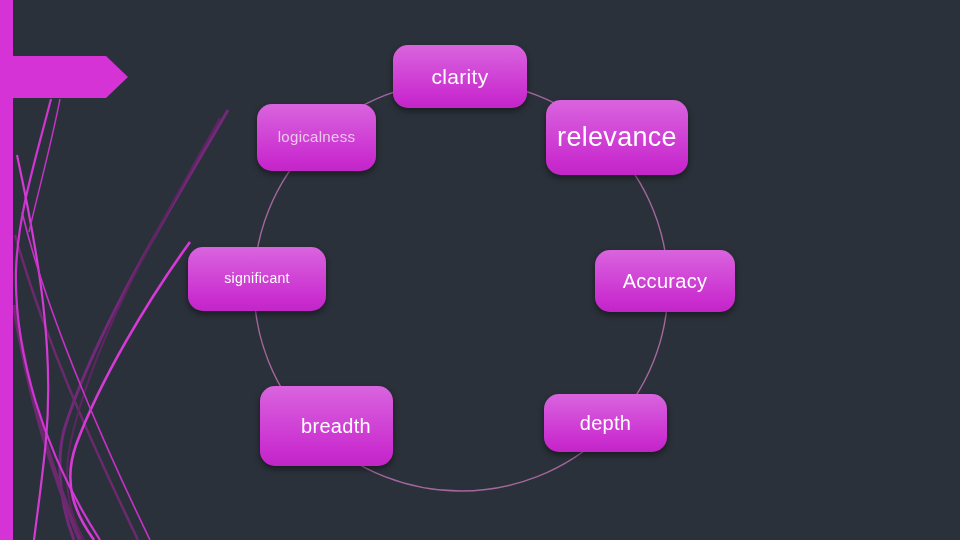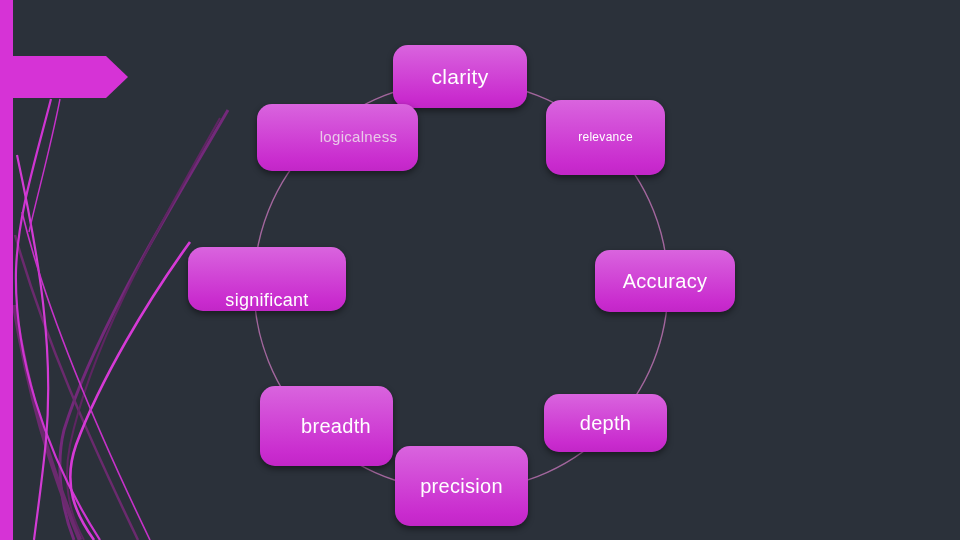--- a/index.html
+++ b/index.html
@@ -36,23 +36,23 @@
     color: #ffffff;
     text-align: center;
   }
   .node .node-label {
     display: block;
     line-height: 1.1;
     letter-spacing: 0.3px;
   }
   
   .n-clarity     { left: 393px; top:  45px; width: 134px; height: 63px; font-size: 21px; }
-  .n-logicalness { left: 257px; top: 104px; width: 119px; height: 67px; font-size: 15px; color: #eac9e9; padding-left: 42px; }
-  .n-relevance   { left: 546px; top: 100px; width: 119px; height: 75px; font-size: 12px; }
-  .n-significant { left: 188px; top: 247px; width: 158px; height: 64px; font-size: 18px; align-items: flex-end; }
+  .n-logicalness { left: 257px; top: 104px; width: 119px; height: 67px; font-size: 15px; color: #eac9e9; }
+  .n-relevance   { left: 546px; top: 100px; width: 142px; height: 75px; font-size: 27px; }
+  .n-significant { left: 188px; top: 247px; width: 138px; height: 64px; font-size: 14px; }
   .n-accuracy    { left: 595px; top: 250px; width: 140px; height: 62px; font-size: 20px; }
   .n-breadth     { left: 260px; top: 386px; width: 114px; height: 80px; font-size: 20px; padding-left: 19px; }
   .n-depth       { left: 544px; top: 394px; width: 123px; height: 58px; font-size: 20px; }
   .n-precision   { left: 395px; top: 446px; width: 133px; height: 80px; font-size: 20px; }
 </style>
 </head>
 <body>
 
 <div class="slide">
 
@@ -97,17 +97,14 @@
   </div>
 
   <div class="node n-breadth">
     <span class="node-label">breadth</span>
   </div>
 
   <div class="node n-depth">
     <span class="node-label">depth</span>
   </div>
 
-  <div class="node n-precision">
-    <span class="node-label">precision</span>
-  </div>
 
 </div>
 
 </body></html>

